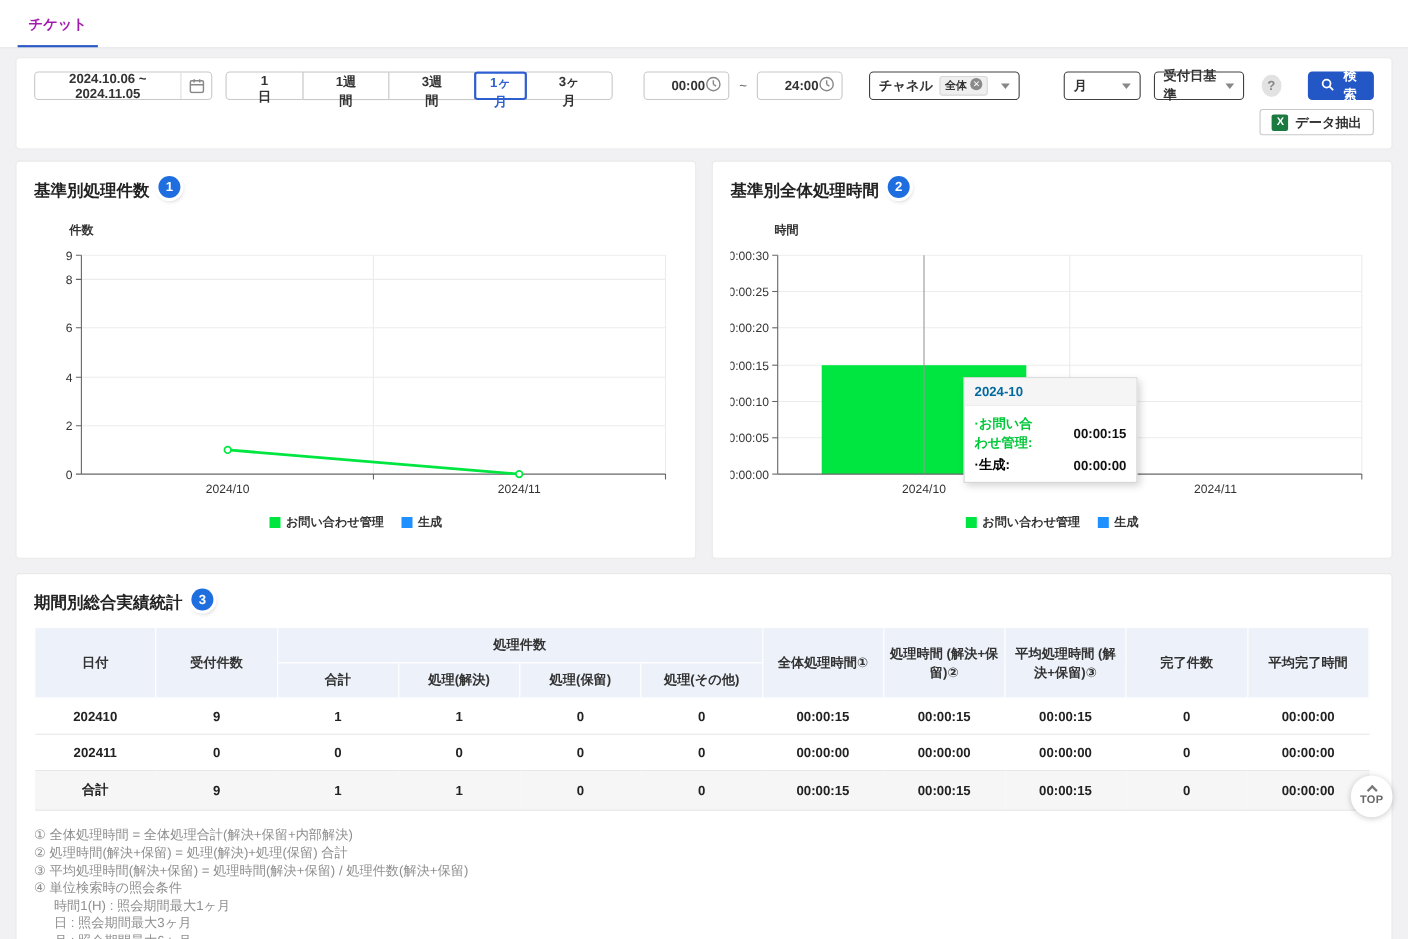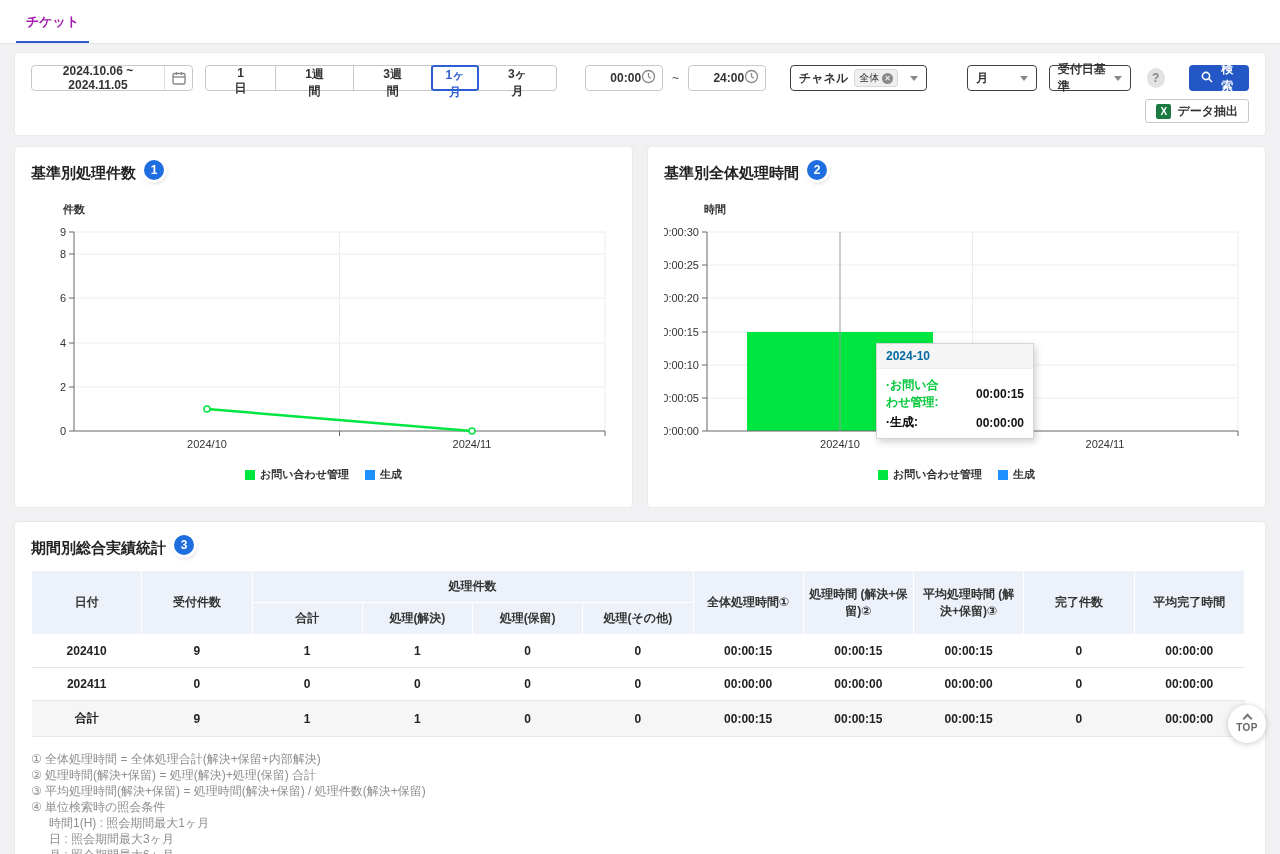--- a/index.html
+++ b/index.html
@@ -30,22 +30,22 @@
 
   .time-group { display:flex; align-items:center; margin-left:28px; }
   .time-box { width:78px; justify-content:flex-end; padding:0 6px; }
   .time-sep { margin:0 9px; font-size:12px; color:#555; }
 
   .select-box { display:flex; align-items:center; height:26px; border:1px solid #404040;
         border-radius:4px; background:#fff; padding:0 8px; font-size:12px; font-weight:bold;
         color:#333; cursor:pointer; }
   .caret { width:0; height:0; border-left:4px solid transparent; border-right:4px solid transparent;
         border-top:5px solid #888; margin-left:auto; }
-  .chip { display:flex; align-items:center; gap:3px; background:#efefef; border:1px solid #d8d8d8;
-        border-radius:3px; padding:1px 4px; font-size:10px; font-weight:normal; color:#333; margin-left:6px; }
+  .chip { display:flex; gap:3px; background:#efefef; border:1px solid #d8d8d8;
+        border-radius:3px; padding:1px 4px; font-size:10px; font-weight:bold; color:#333; margin-left:6px; }
   .chip-x { width:11px; height:11px; border-radius:50%; background:#8a8a8a; color:#fff;
         font-size:8px; line-height:11px; text-align:center; cursor:pointer; }
 
   .help-circle { width:20px; height:20px; border-radius:50%; background:#e2e2e2; color:#888;
         font-size:12px; font-weight:bold; display:flex; align-items:center; justify-content:center;
         margin-left:16px; cursor:pointer; }
   .search-btn { display:flex; align-items:center; gap:5px; height:26px; padding:0 12px;
         background:#2257c5; color:#fff; border:none; border-radius:4px; font-size:12px;
         font-weight:bold; margin-left:24px; cursor:pointer; }
   .export-btn { display:flex; align-items:center; gap:6px; height:24px; padding:0 10px;

